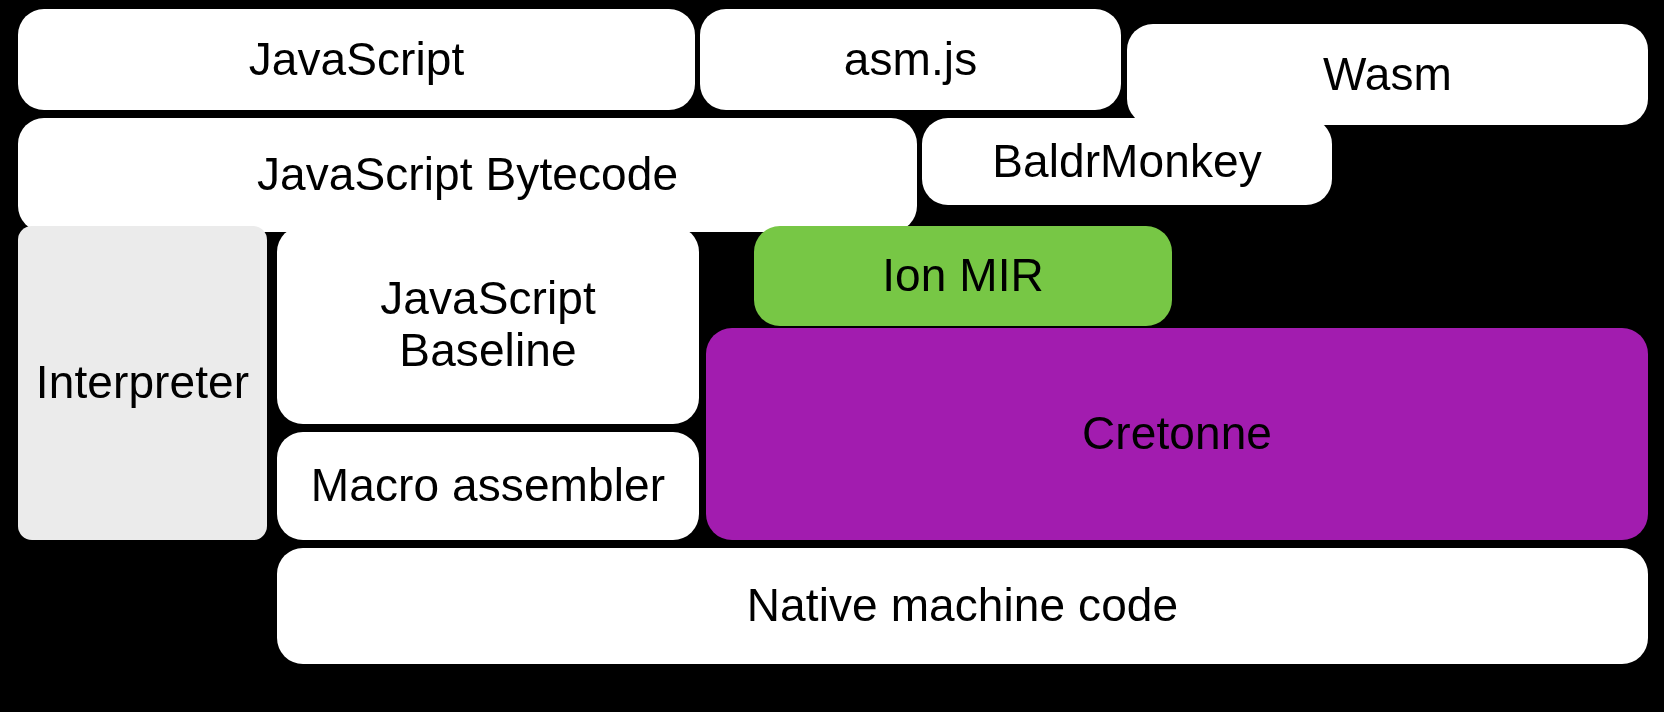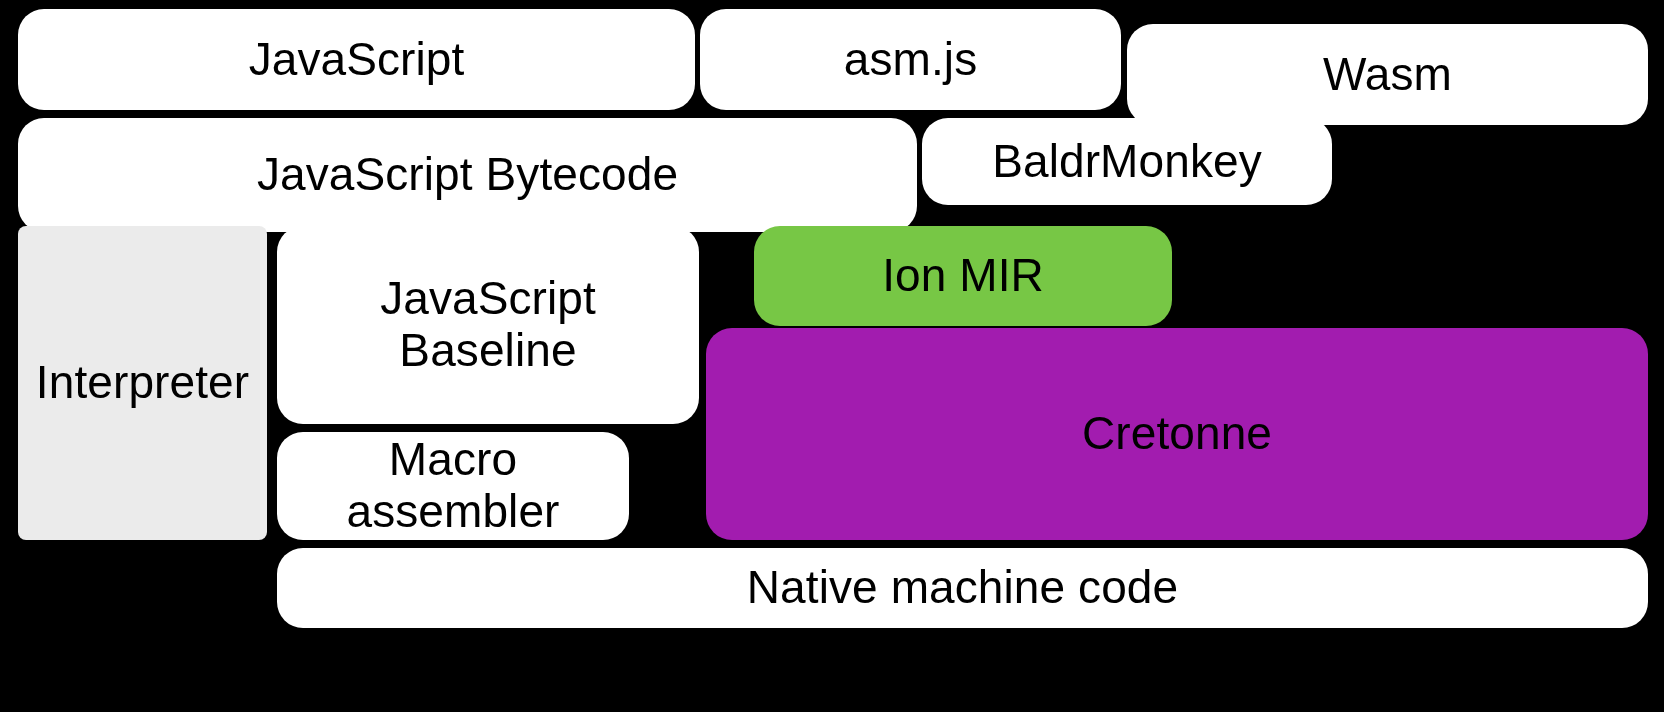--- a/index.html
+++ b/index.html
@@ -41,27 +41,27 @@
   .fill-pink   { background: #a21caf; }
 
   
   #n-javascript      { left: 18px;   top: 9px;   width: 677px;  height: 101px; }
   #n-asmjs           { left: 700px;  top: 9px;   width: 421px;  height: 101px; }
   #n-wasm            { left: 1127px; top: 24px;   width: 521px;  height: 101px; }
   
   #n-js-bytecode     { left: 18px;   top: 118px; width: 899px;  height: 114px;  }
   #n-baldrmonkey     { left: 922px;  top: 118px; width: 410px;  height: 87px;  }
   
-  #n-interpreter     { left: 18px;   top: 226px; width: 249px;  height: 314px; border-radius: 8px; }
+  #n-interpreter     { left: 18px;   top: 226px; width: 249px;  height: 314px; border-radius: 14px; }
   #n-js-baseline     { left: 277px;  top: 226px; width: 422px;  height: 198px; }
-  #n-macro-assembler { left: 277px;  top: 432px; width: 352px;  height: 108px; }
+  #n-macro-assembler { left: 277px;  top: 432px; width: 422px;  height: 108px; }
   #n-ion-mir         { left: 706px;  top: 226px; width: 418px;  height: 100px; margin-left: 48px;  }
   #n-cretonne        { left: 706px;  top: 328px; width: 942px;  height: 212px; }
   
-  #n-native-code     { left: 277px;  top: 548px; width: 1371px; height: 80px; }
+  #n-native-code     { left: 277px;  top: 548px; width: 1371px; height: 116px; }
 </style>
 </head>
 <body>
 
 <div id="diagram">
 
   <div class="node fill-white" id="n-javascript">JavaScript</div>
 
   <div class="node fill-white" id="n-asmjs">asm.js</div>
 

